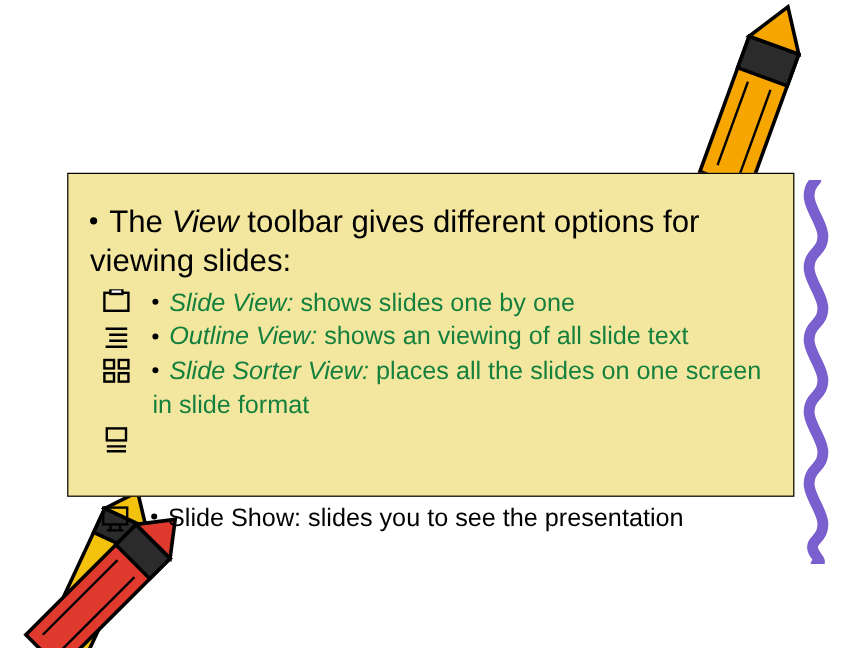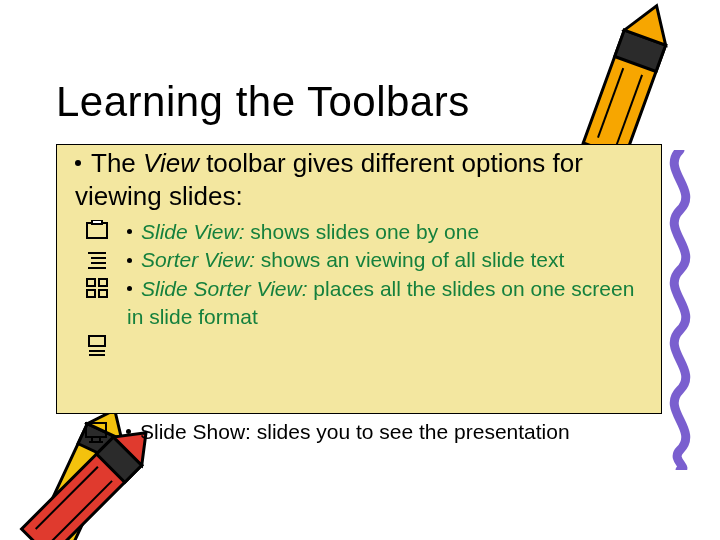--- a/index.html
+++ b/index.html
@@ -28,21 +28,21 @@
     color: #000;
   }
   .body-box {
     position: absolute;
     left: 56px;
     top: 144px;
     width: 606px;
     height: 270px;
     background: #f3e7a0;
     border: 1px solid #000;
-    padding: 2px 14px 10px 18px;
+    padding: 23px 14px 10px 18px;
     box-sizing: border-box;
   }
   .lead {
     font-size: 26px;
     color: #000;
     line-height: 1.25;
     margin-bottom: 6px;
   }
   .lead .bullet {
     display: inline-block;
@@ -172,21 +172,20 @@
 
     <g transform="rotate(55 40 170)">
       <rect x="30" y="60" width="40" height="130" fill="#e03a2e" stroke="#000" stroke-width="3"></rect>
       <rect x="30" y="60" width="40" height="24" fill="#2b2b2b" stroke="#000" stroke-width="3"></rect>
       <polygon points="30,60 70,60 50,34" fill="#e03a2e" stroke="#000" stroke-width="3"></polygon>
       <line x1="40" y1="92" x2="40" y2="180" stroke="#000" stroke-width="2"></line>
       <line x1="60" y1="92" x2="60" y2="180" stroke="#000" stroke-width="2"></line>
     </g>
   </svg>
 
-  <div class="title">Learning the Toolbars</div>
 
   <div class="body-box">
     <div class="lead">
       <span class="bullet"></span><span>The </span><span class="italic">View</span><span> toolbar gives different options for viewing slides:</span>
     </div>
 
     <div class="sub-area">
 
       <div class="icon" style="top:2px">
         <svg viewBox="0 0 28 24">
@@ -200,21 +199,21 @@
 
       <div class="icon" style="top:30px">
         <svg viewBox="0 0 28 24">
           <line x1="5" y1="5" x2="23" y2="5" stroke="#000" stroke-width="2"></line>
           <line x1="8" y1="10" x2="23" y2="10" stroke="#000" stroke-width="2"></line>
           <line x1="8" y1="15" x2="23" y2="15" stroke="#000" stroke-width="2"></line>
           <line x1="5" y1="20" x2="23" y2="20" stroke="#000" stroke-width="2"></line>
         </svg>
       </div>
       <p class="sub-item">
-        <span class="bullet"></span><span class="name">Sorter View:</span><span> shows an viewing of all slide text</span>
+        <span class="bullet"></span><span class="name">Outline View:</span><span> shows an viewing of all slide text</span>
       </p>
 
       <div class="icon" style="top:58px">
         <svg viewBox="0 0 28 24">
           <rect x="4" y="3" width="8" height="7" fill="none" stroke="#000" stroke-width="2"></rect>
           <rect x="16" y="3" width="8" height="7" fill="none" stroke="#000" stroke-width="2"></rect>
           <rect x="4" y="14" width="8" height="7" fill="none" stroke="#000" stroke-width="2"></rect>
           <rect x="16" y="14" width="8" height="7" fill="none" stroke="#000" stroke-width="2"></rect>
         </svg>
       </div>

